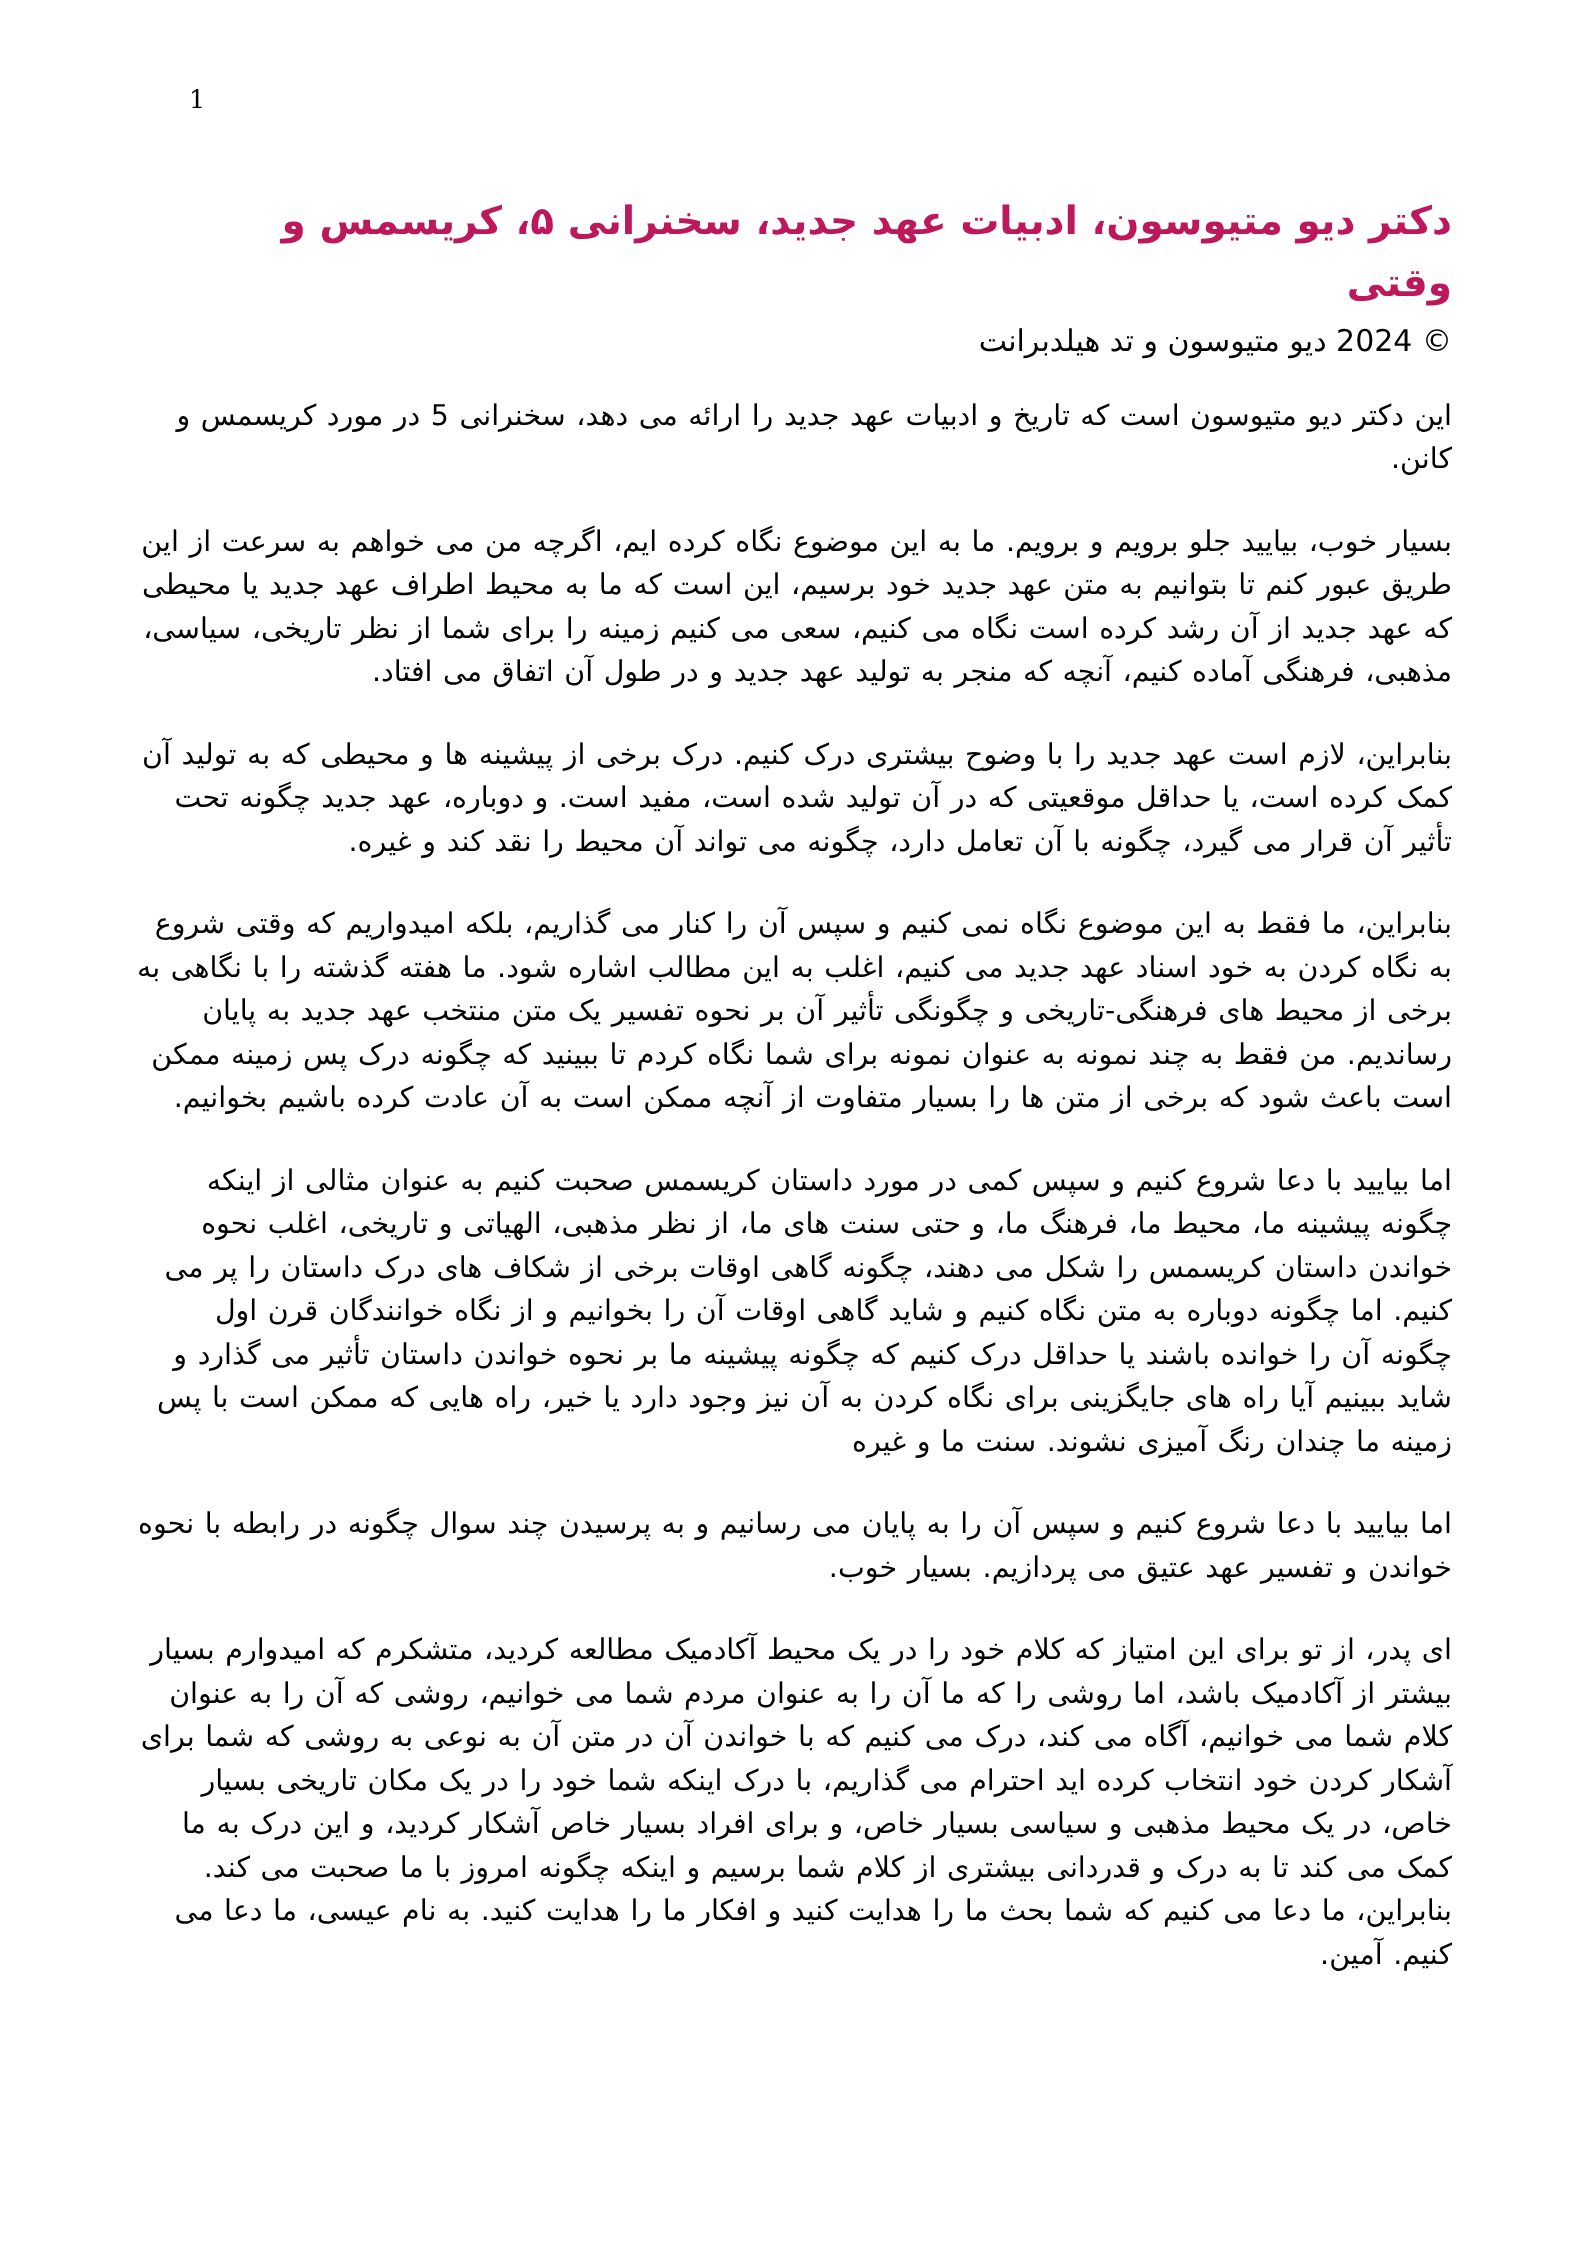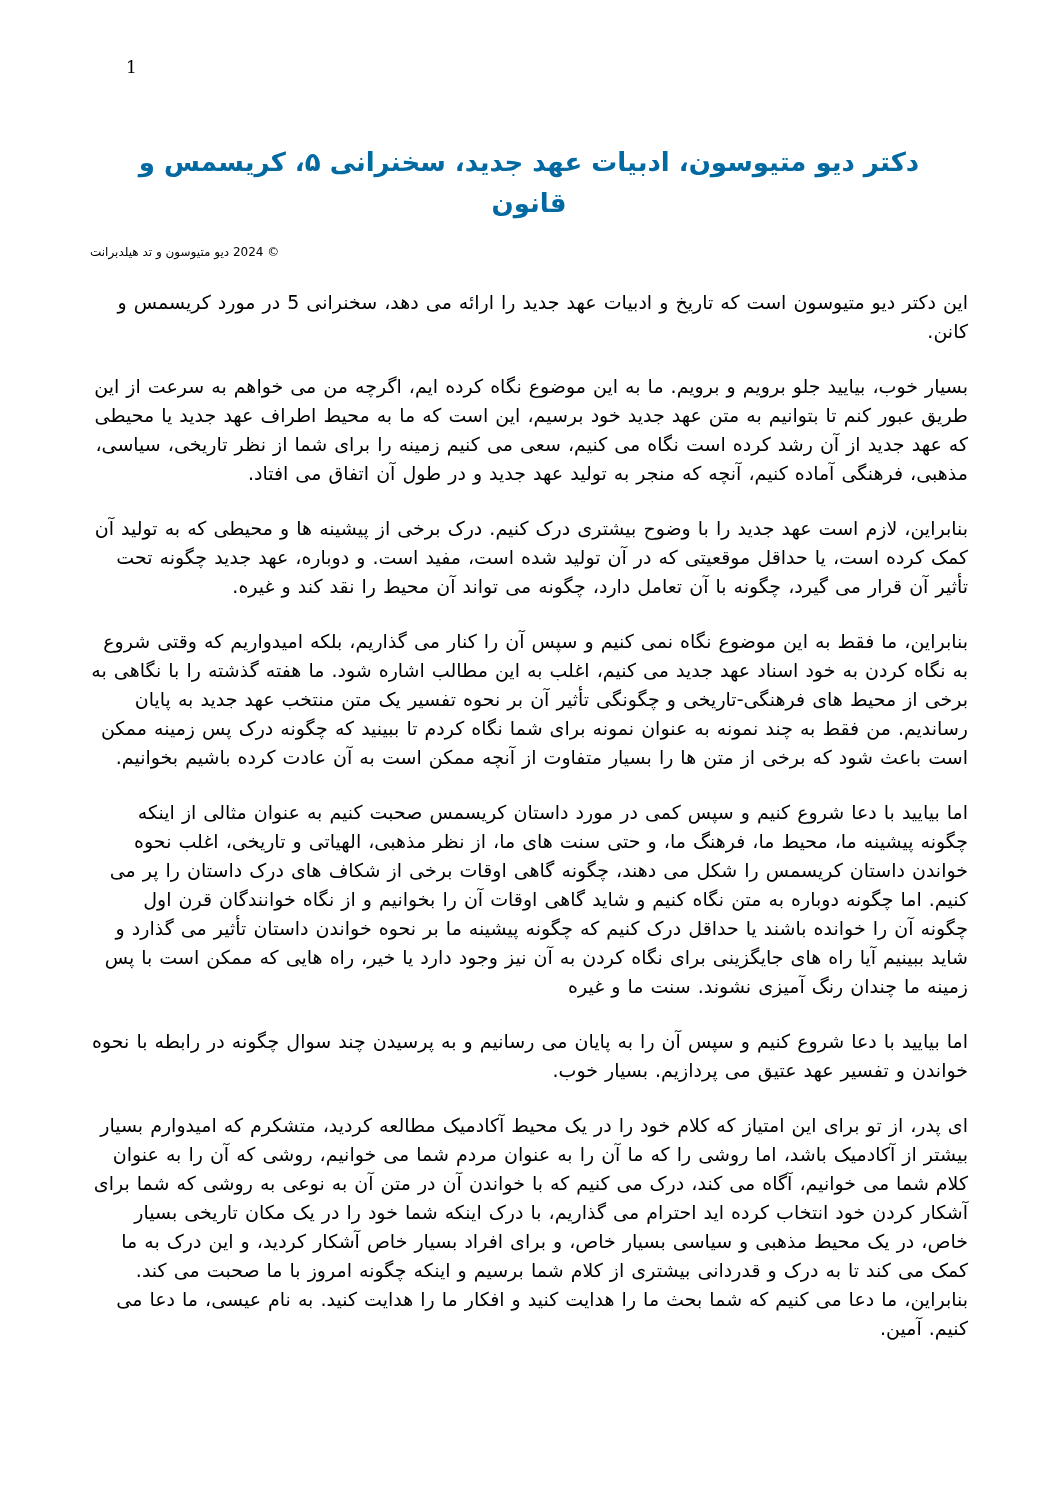--- a/index.html
+++ b/index.html
@@ -33,34 +33,34 @@
   }
   .content {
     position: absolute;
     top: 128px;
     left: 90px;
     width: 878px;
     direction: rtl;
     unicode-bidi: embed;
   }
   .doc-title {
-    margin: 14px;
-    text-align: center;
+    margin: 0;
+    text-align: right;
     font-weight: bold;
     font-size: 26px;
     line-height: 41px;
-    color: #0369a1;
+    color: #be185d;
   }
   .title-line {
     display: block;
     white-space: nowrap;
   }
   .copyright {
-    text-align: left;
-    font-size: 12px;
+    text-align: right;
+    font-size: 20px;
     line-height: 28px;
     margin-top: 3px;
     color: #000000;
   }
   .para {
     margin: 26px 0 0 0;
     font-size: 19px;
     line-height: 29px;
     text-align: right;
     color: #000000;
@@ -74,21 +74,21 @@
 <body>
 
 <div class="page">
 
   <div class="page-number">1</div>
 
   <div class="content">
 
     <h1 class="doc-title">
       <span class="title-line">دکتر دیو متیوسون، ادبیات عهد جدید، سخنرانی ۵، کریسمس و</span>
-      <span class="title-line">قانون</span>
+      <span class="title-line">وقتی</span>
     </h1>
 
     <div class="copyright">© 2024 دیو متیوسون و تد هیلدبرانت</div>
 
     <p class="para first">این دکتر دیو متیوسون است که تاریخ و ادبیات عهد جدید را ارائه می دهد، سخنرانی 5 در مورد کریسمس و کانن.</p>
 
     <p class="para">بسیار خوب، بیایید جلو برویم و برویم. ما به این موضوع نگاه کرده ایم، اگرچه من می خواهم به سرعت از این طریق عبور کنم تا بتوانیم به متن عهد جدید خود برسیم، این است که ما به محیط اطراف عهد جدید یا محیطی که عهد جدید از آن رشد کرده است نگاه می کنیم، سعی می کنیم زمینه را برای شما از نظر تاریخی، سیاسی، مذهبی، فرهنگی آماده کنیم، آنچه که منجر به تولید عهد جدید و در طول آن اتفاق می افتاد.</p>
 
     <p class="para">بنابراین، لازم است عهد جدید را با وضوح بیشتری درک کنیم. درک برخی از پیشینه ها و محیطی که به تولید آن کمک کرده است، یا حداقل موقعیتی که در آن تولید شده است، مفید است. و دوباره، عهد جدید چگونه تحت تأثیر آن قرار می گیرد، چگونه با آن تعامل دارد، چگونه می تواند آن محیط را نقد کند و غیره.</p>
 

